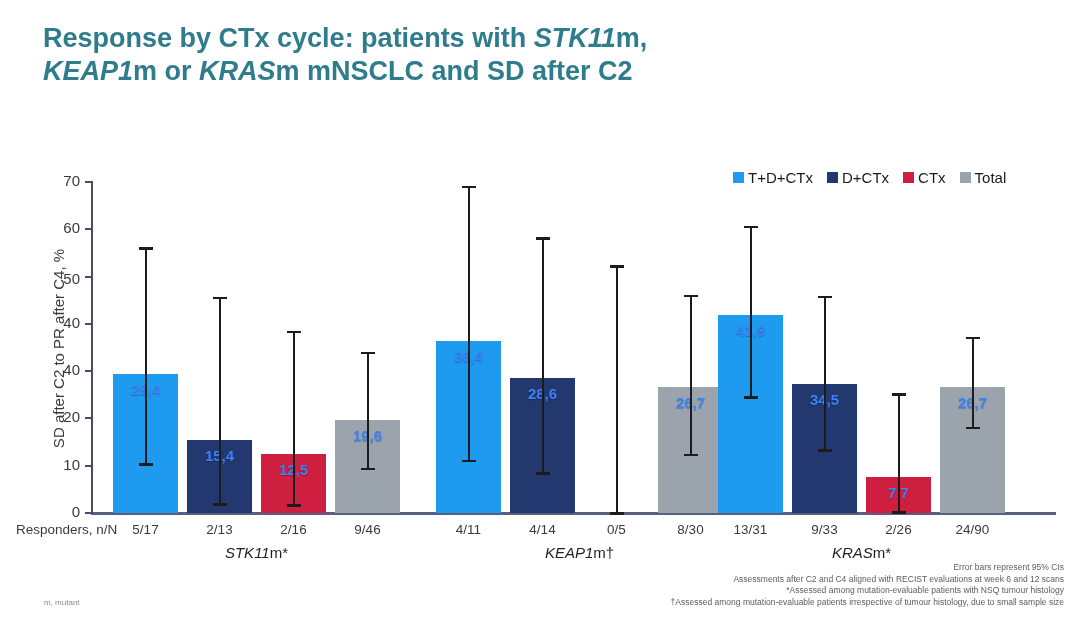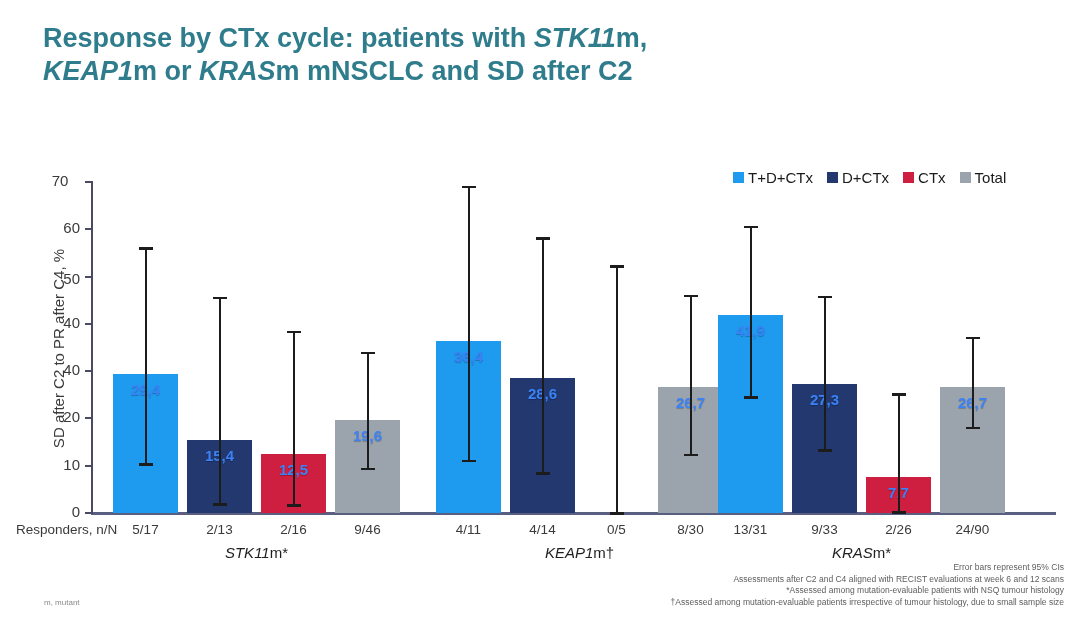--- a/index.html
+++ b/index.html
@@ -140,21 +140,21 @@
     <div class="ytlabel" style="top: 248.429px;">20</div>
     <div class="ytick" style="top: 210.143px;"></div>
     <div class="ytlabel" style="top: 201.143px;">40</div>
     <div class="ytick" style="top: 162.857px;"></div>
     <div class="ytlabel" style="top: 153.857px;">40</div>
     <div class="ytick" style="top: 115.571px;"></div>
     <div class="ytlabel" style="top: 110px;">50</div>
     <div class="ytick" style="top: 68.2857px;"></div>
     <div class="ytlabel" style="top: 59.2857px;">60</div>
     <div class="ytick" style="top: 21px;"></div>
-    <div class="ytlabel" style="top: 12px; text-align: center;">70</div>
+    <div class="ytlabel" style="top: 12px;">70</div>
     <div class="bar" style="left: 113px; width: 65px; height: 139.02px; bottom: 7px; background: rgb(30, 155, 238);"></div>
     <div class="barval" style="top: 220.98px; left: 113px; width: 65px;">29,4</div>
     <div class="ebar" style="left: 144.5px; top: 88.2px; height: 216.096px;"></div>
     <div class="ecap" style="left: 138.5px; top: 87.2px;"></div>
     <div class="ecap" style="left: 138.5px; top: 303.296px;"></div>
     <div class="bar" style="left: 187px; width: 65px; height: 72.82px; bottom: 7px; background: rgb(34, 56, 111);"></div>
     <div class="barval" style="top: 287.18px; left: 187px; width: 65px;">15,4</div>
     <div class="ebar" style="left: 218.5px; top: 137.85px; height: 206.166px;"></div>
     <div class="ecap" style="left: 212.5px; top: 136.85px;"></div>
     <div class="ecap" style="left: 212.5px; top: 343.016px;"></div>
@@ -185,21 +185,21 @@
     <div class="barval" style="top: 233.747px; left: 658px; width: 65px;">26,7</div>
     <div class="ebar" style="left: 689.5px; top: 135.959px; height: 158.88px;"></div>
     <div class="ecap" style="left: 683.5px; top: 134.959px;"></div>
     <div class="ecap" style="left: 683.5px; top: 293.839px;"></div>
     <div class="bar" style="left: 718px; width: 65px; height: 198.127px; bottom: 7px; background: rgb(30, 155, 238);"></div>
     <div class="barval" style="top: 161.873px; left: 718px; width: 65px;">41,9</div>
     <div class="ebar" style="left: 749.5px; top: 66.9214px; height: 170.229px;"></div>
     <div class="ecap" style="left: 743.5px; top: 65.9214px;"></div>
     <div class="ecap" style="left: 743.5px; top: 236.15px;"></div>
     <div class="bar" style="left: 792px; width: 65px; height: 129.09px; bottom: 7px; background: rgb(34, 56, 111);"></div>
-    <div class="barval" style="top: 230.91px; left: 792px; width: 65px;">27,3</div>
+    <div class="barval" style="top: 230.91px; left: 792px; width: 65px;">34,5</div>
     <div class="ebar" style="left: 823.5px; top: 136.904px; height: 153.206px;"></div>
     <div class="ecap" style="left: 817.5px; top: 135.904px;"></div>
     <div class="ecap" style="left: 817.5px; top: 289.11px;"></div>
     <div class="bar" style="left: 866px; width: 65px; height: 36.41px; bottom: 7px; background: rgb(206, 31, 64);"></div>
     <div class="barval" style="top: 323.59px; left: 866px; width: 65px;">7,7</div>
     <div class="ebar" style="left: 897.5px; top: 234.313px; height: 117.741px;"></div>
     <div class="ecap" style="left: 891.5px; top: 233.313px;"></div>
     <div class="ecap" style="left: 891.5px; top: 351.054px;"></div>
     <div class="bar" style="left: 940px; width: 65px; height: 126.253px; bottom: 7px; background: rgb(155, 164, 172);"></div>
     <div class="barval" style="top: 233.747px; left: 940px; width: 65px;">26,7</div>

